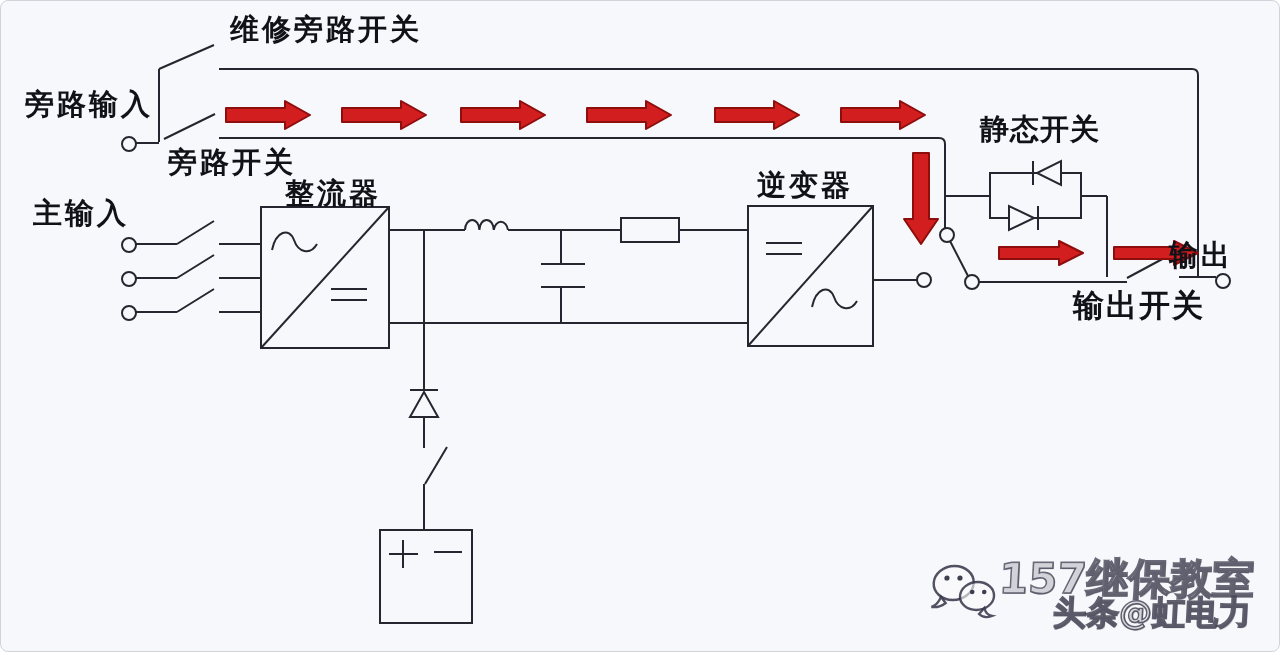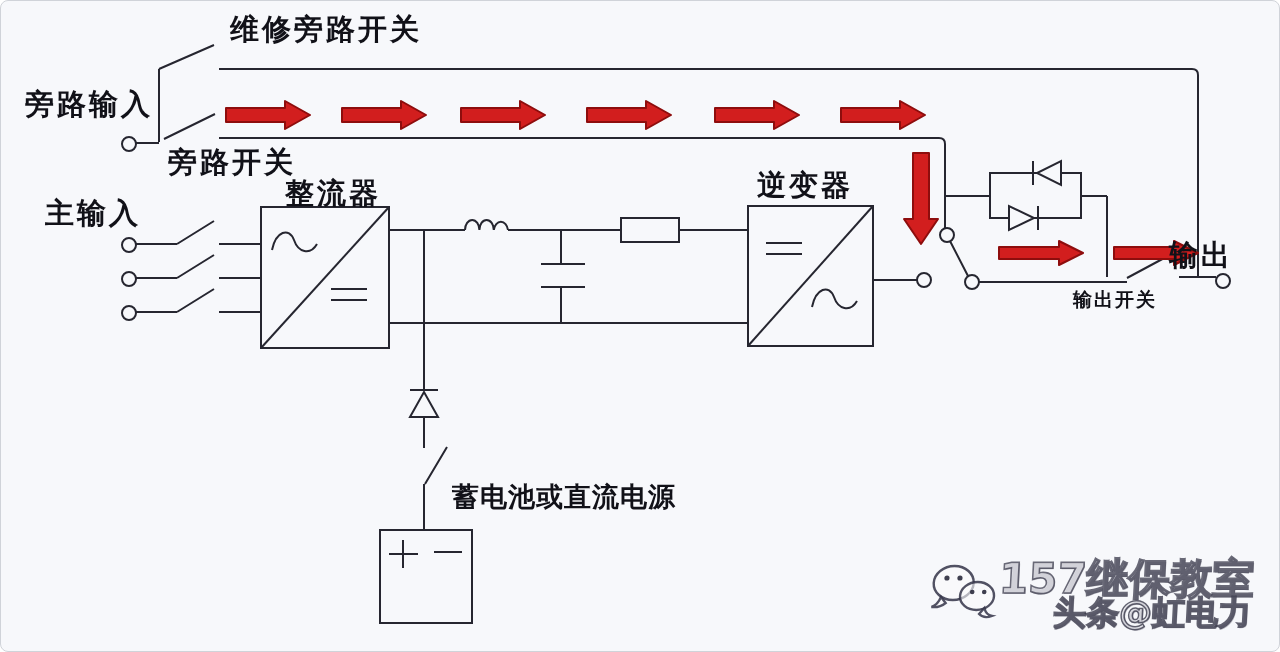--- a/index.html
+++ b/index.html
@@ -16,21 +16,21 @@
   svg{position:absolute;left:0;top:0;}
   .ln{stroke:var(--line);stroke-width:2;fill:none;}
   .nd{stroke:var(--line);stroke-width:2;fill:var(--background);}
   .bgfill{stroke:var(--line);stroke-width:2;fill:var(--background);}
   .red{fill:var(--arrow-fill);stroke:var(--arrow-stroke);stroke-width:2;stroke-linejoin:round;}
   .lbl{
     position:absolute;font-weight:bold;color:var(--label-text);
     font-size:29px;letter-spacing:3px;white-space:nowrap;line-height:1;
   }
   .lbl.small{font-size:27px;letter-spacing:1px;}
-  .lbl.outsw{font-size:19px;letter-spacing:2px;}
+  .lbl.outsw{font-size:31px;letter-spacing:2px;}
   .wm{position:absolute;left:925px;top:548px;width:350px;height:95px;transform:skewX(-3deg);}
   .wm-icon{position:absolute;left:3px;top:12px;}
   .wm-t1{
     position:absolute;left:72px;top:2px;font-size:42px;font-weight:bold;white-space:nowrap;
     color:rgba(248,248,252,0.40);-webkit-text-stroke:1.6px rgba(58,58,75,0.75);
     text-shadow:1px 1px 0 rgba(70,70,85,0.35);
   }
   .wm-t2{
     position:absolute;left:128px;top:42px;font-size:33px;font-weight:bold;white-space:nowrap;
     color:rgba(248,248,252,0.40);-webkit-text-stroke:1.5px rgba(58,58,75,0.8);
@@ -121,25 +121,25 @@
       <polygon class="red" points="912,152 928,152 928,218 937,218 920,243 903,218 912,218"></polygon>
       <polygon class="red" points="998,246 1058,246 1058,240 1082,252 1058,264 1058,258 998,258"></polygon>
       <polygon class="red" points="1113,246 1173,246 1173,240 1197,252 1173,264 1173,258 1113,258"></polygon>
     </g>
   </svg>
 
   <div class="lbl" style="left:229px;top:14px">维修旁路开关</div>
   <div class="lbl" style="left:24px;top:89px">旁路输入</div>
   <div class="lbl" style="left:167px;top:147px">旁路开关</div>
   <div class="lbl" style="left:284px;top:178px">整流器</div>
-  <div class="lbl" style="left:44px;top:198px">主输入</div>
+  <div class="lbl" style="left:32px;top:198px">主输入</div>
   <div class="lbl" style="left:756px;top:170px">逆变器</div>
+  <div class="lbl" style="left:979px;top:114px;letter-spacing:1px">静态开关</div>
   <div class="lbl outsw" style="left:1072px;top:289px">输出开关</div>
   <div class="lbl" style="left:1168px;top:240px">输出</div>
-  <div class="lbl small" style="left:451px;top:482px">蓄电池或直流电源</div>
 
   <div class="wm">
     <svg class="wm-icon" width="72" height="60" viewBox="0 0 72 60">
       <g fill="rgba(250,250,252,0.6)" stroke="rgba(52,52,72,0.85)" stroke-width="2.4">
         <ellipse cx="24" cy="22" rx="20" ry="17"></ellipse>
         <path d="M12,36 q-3,8 -9,10 q8,1 14,-4 z"></path>
         <ellipse cx="48" cy="35" rx="17" ry="14"></ellipse>
         <path d="M56,47 q2,7 8,8 q-8,3 -13,-2 z"></path>
       </g>
       <g fill="rgba(42,42,60,0.9)">

